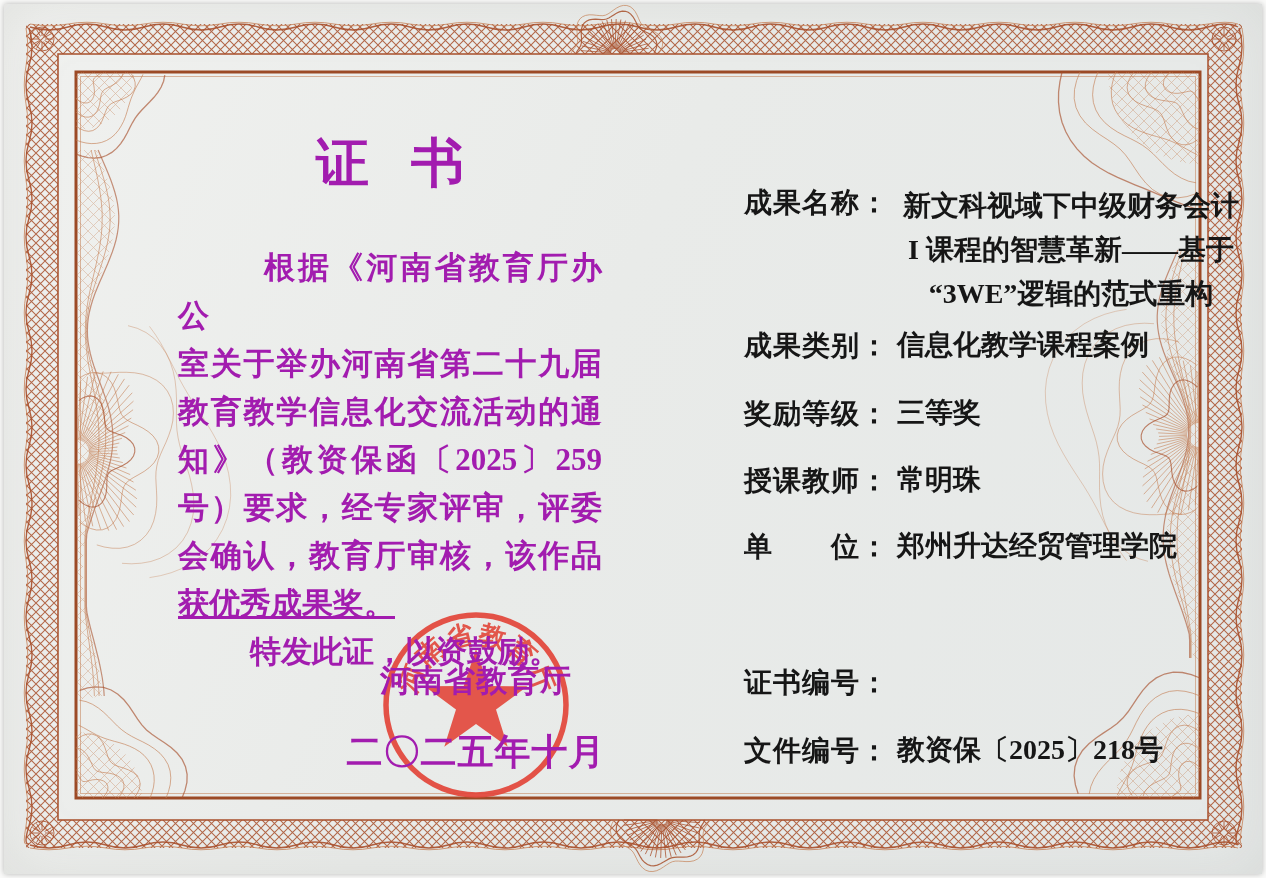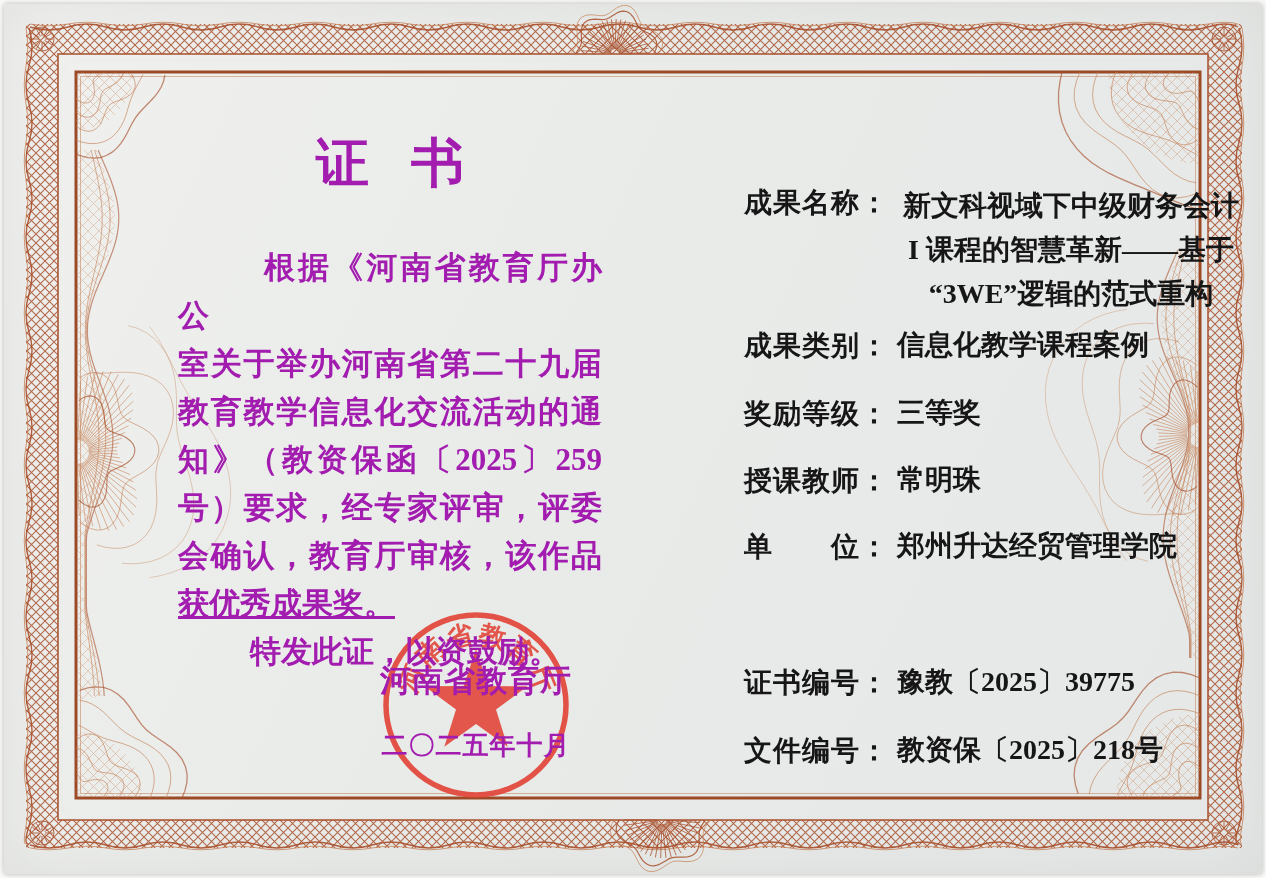--- a/index.html
+++ b/index.html
@@ -14,21 +14,21 @@
   .title{left:178px;top:128px;width:424px;margin:0;text-align:center;
          font-size:53px;font-weight:700;letter-spacing:42px;text-indent:42px;color:#a21caf;}
   .body{left:178px;top:244px;width:424px;font-size:31px;line-height:48px;font-weight:700;}
   .ln{text-align:justify;text-align-last:justify;}
   .ln.l1{text-indent:86px;}
   .ln.l7{text-align-last:left;text-decoration:underline;}
   .ln.l8{text-align-last:left;text-indent:72px;}
   .issuer{left:326px;top:660px;width:300px;text-align:center;
           font-size:31px;font-weight:700;letter-spacing:1px;}
   .date{left:322px;top:728px;width:308px;text-align:center;
-        font-size:26px;font-weight:700;letter-spacing:1px;}
+        font-size:36px;font-weight:700;letter-spacing:1px;}
   .row{position:absolute;left:696px;z-index:2;display:flex;align-items:flex-start;
        font-weight:700;font-size:28px;color:#161616;margin-left:48px;}
   .lbl{white-space:pre;margin-right:8px;letter-spacing:1px;}
   .val{line-height:36px;white-space:pre;}
   .val.multi{width:348px;text-align:center;line-height:44px;white-space:normal;}
 </style>
 </head>
 <body>
 
 <div class="photo">
@@ -338,19 +338,18 @@
   <div class="row" style="top:462px">
     <span class="lbl">授课教师：</span>
     <span class="val">常明珠</span>
   </div>
   <div class="row" style="top:528px">
     <span class="lbl">单　　位：</span>
     <span class="val">郑州升达经贸管理学院</span>
   </div>
   <div class="row" style="top:664px">
     <span class="lbl">证书编号：</span>
-    <span class="val">豫教〔2025〕39775</span>
   </div>
   <div class="row" style="top:732px">
     <span class="lbl">文件编号：</span>
     <span class="val">教资保〔2025〕218号</span>
   </div>
 </div>
 
 </body></html>

